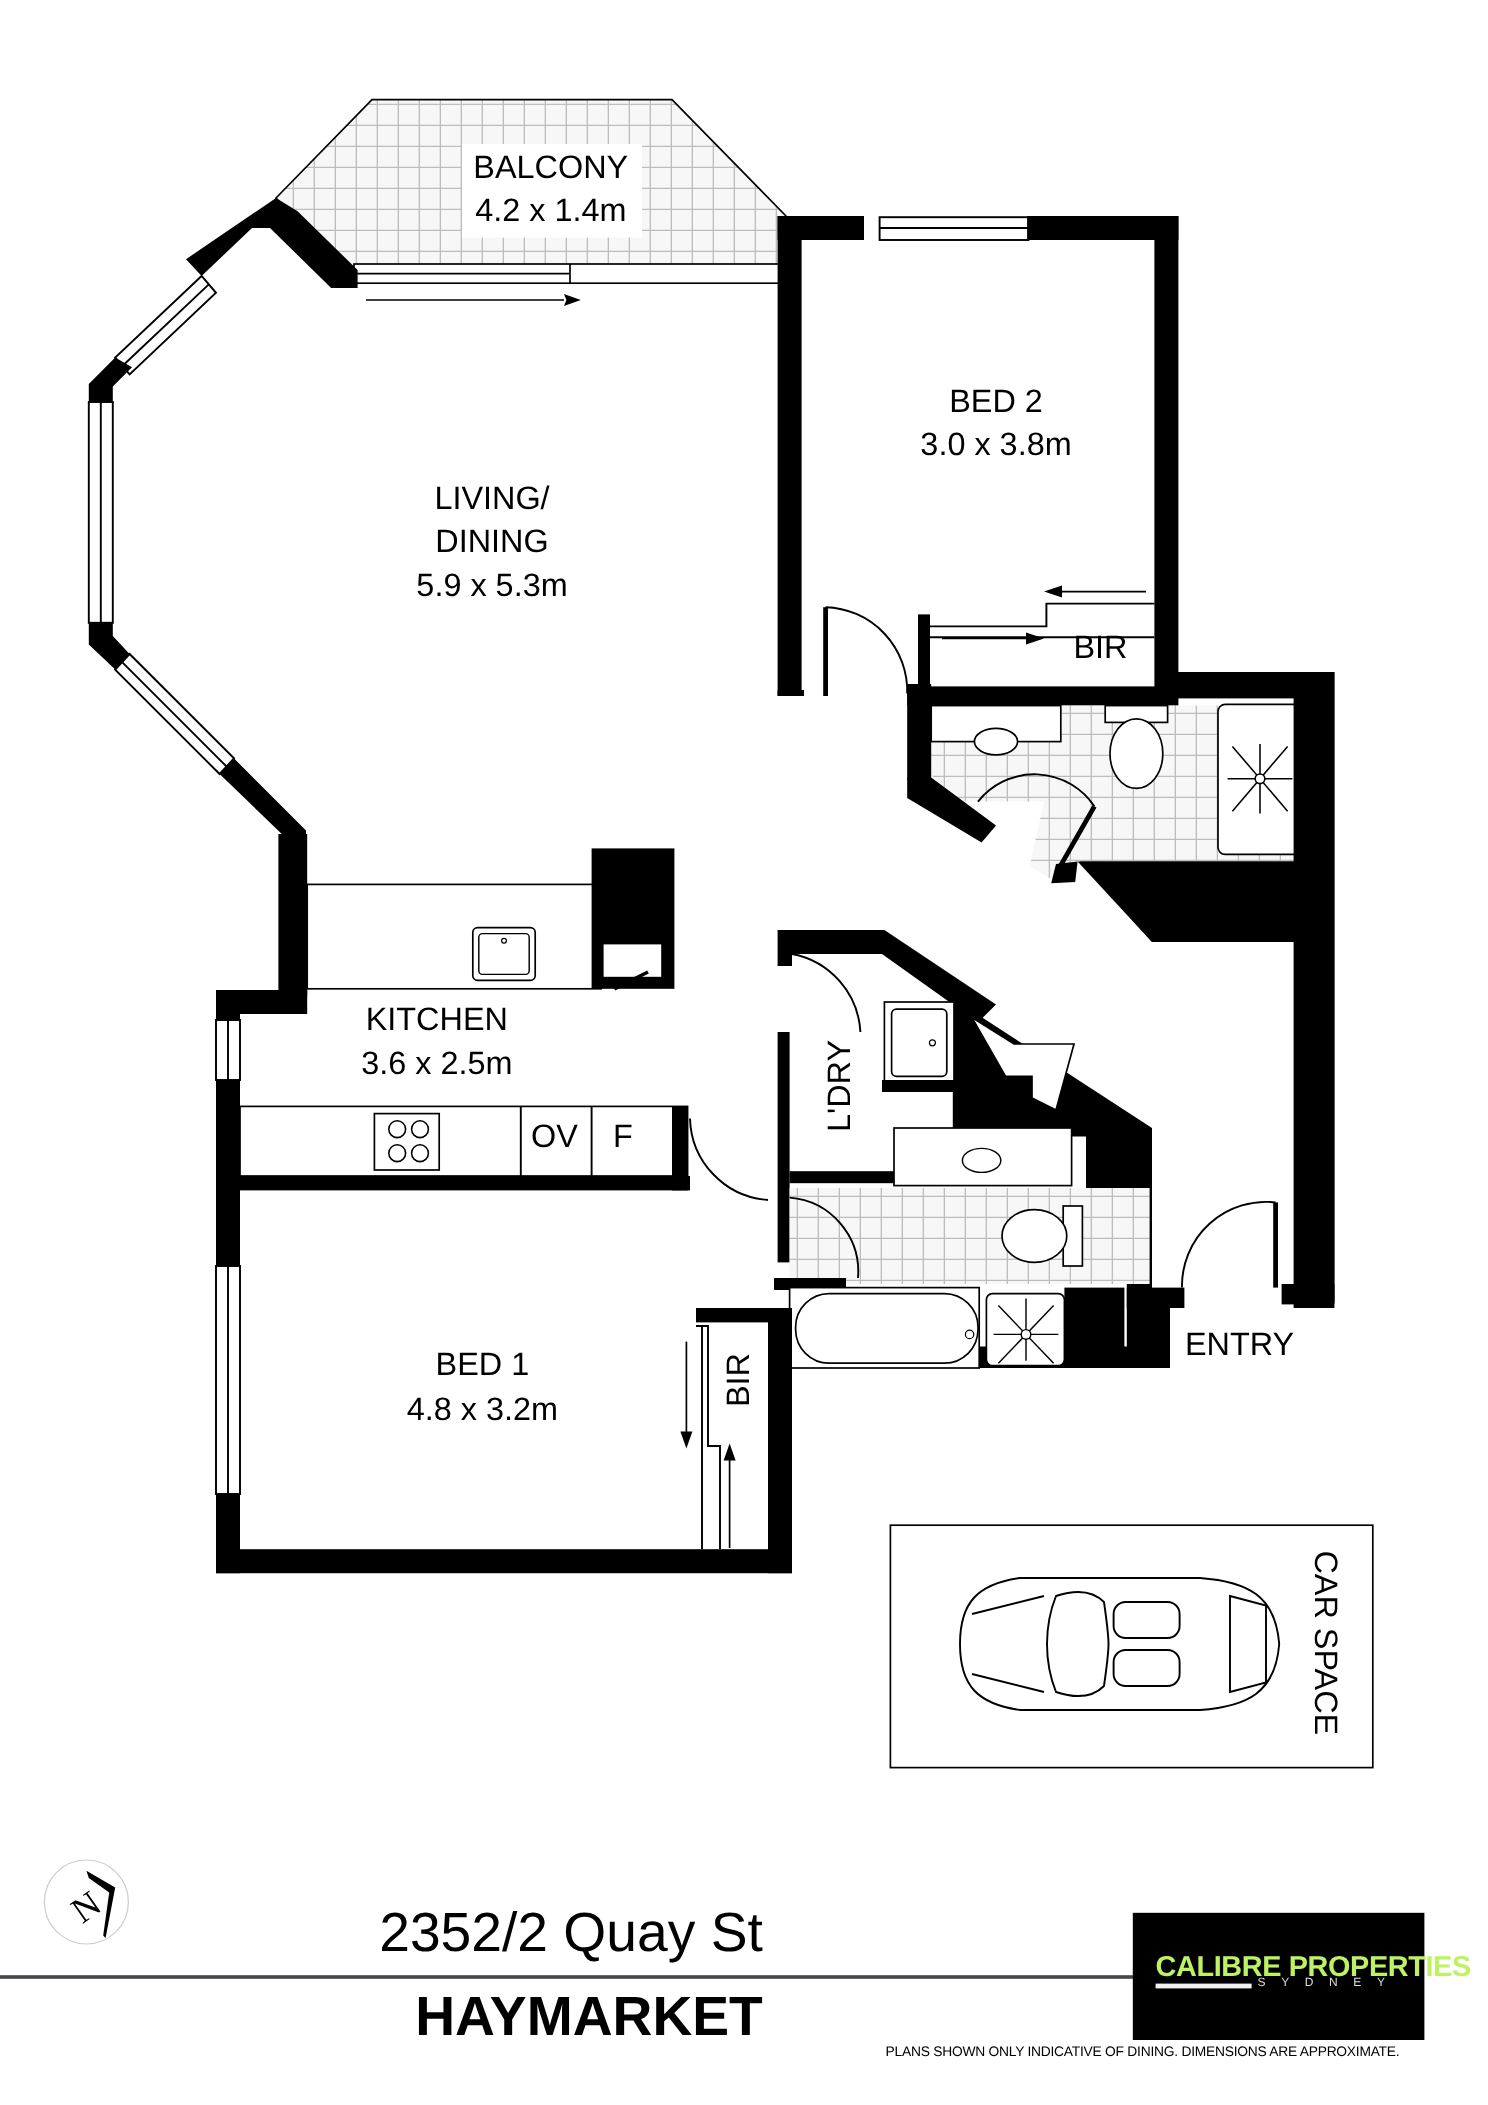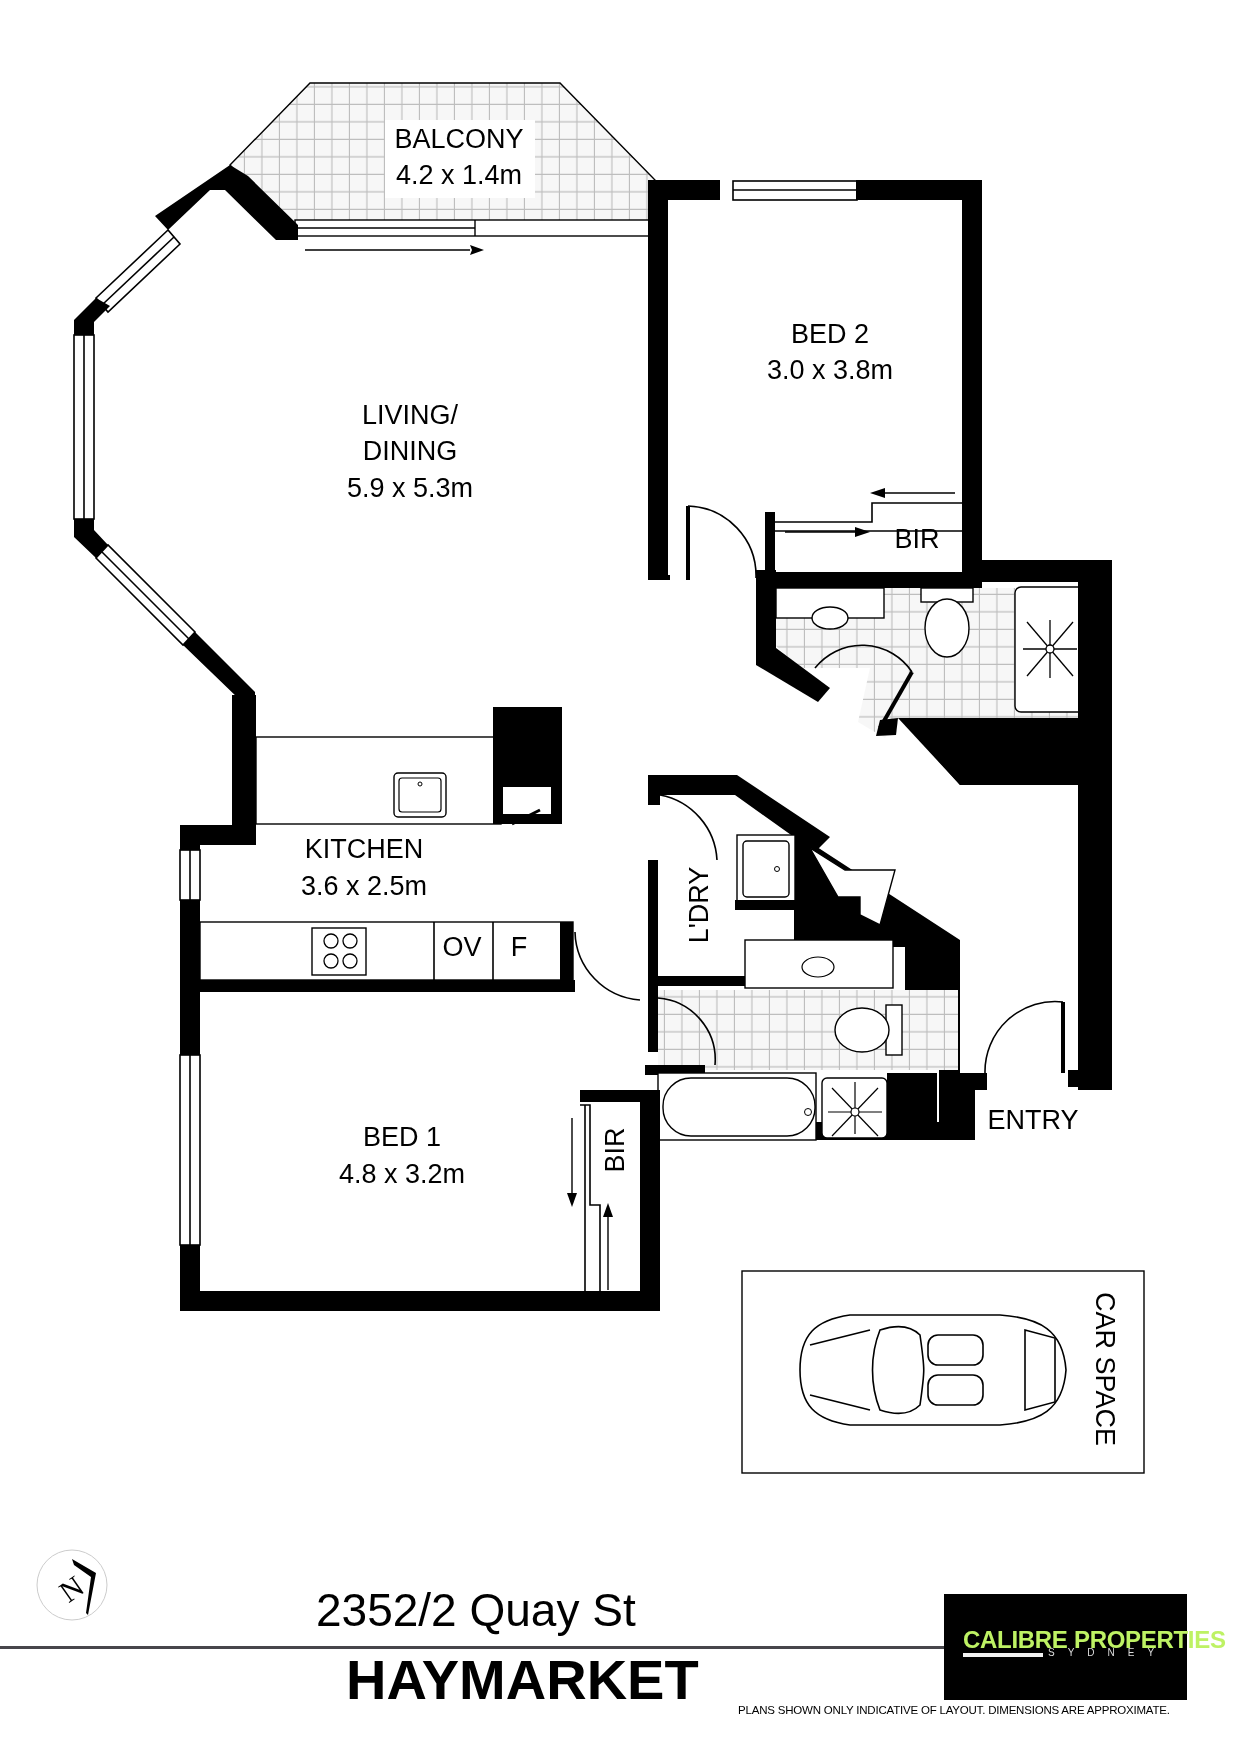--- a/index.html
+++ b/index.html
@@ -4,21 +4,21 @@
 <style>
   html, body { margin:0; padding:0; background:#ffffff; }
   body { width:1240px; height:1754px; position:relative; overflow:hidden;
          font-family:"Liberation Sans", sans-serif; color:#000; }
   #plan { position:absolute; left:0; top:0; width:1240px; height:1754px; }
   .wall { fill:#000; }
   .thin { fill:none; stroke:#000; stroke-width:1.6; }
   .thinw { fill:#fff; stroke:#000; stroke-width:1.6; }
   .lbl { font-family:"Liberation Sans", sans-serif; font-size:27px; fill:#000; text-anchor:middle; }
   .title-addr { position:absolute; left:316px; top:1585px; font-size:46px; line-height:50px; }
-  .title-sub { position:absolute; left:346px; top:1655px; font-size:56px; font-weight:bold; line-height:50px; }
+  .title-sub { position:absolute; left:346px; top:1655px; font-size:46px; font-weight:bold; line-height:50px; }
   .rule { position:absolute; left:0; top:1646px; width:945px; height:3px; background:#47464b; }
   .logo { position:absolute; left:944px; top:1594px; width:243px; height:106px; background:#000; }
   .logo-name { position:absolute; left:19px; top:32px; color:#bef264; font-weight:bold; font-size:24px; letter-spacing:-0.3px; white-space:nowrap; }
   .logo-bar { position:absolute; left:19px; top:59px; width:80px; height:4px; background:#f2f2f2; }
   .logo-city { position:absolute; left:104px; top:53px; color:#ddd; font-size:10px; letter-spacing:13px; white-space:nowrap; }
   .disclaimer { position:absolute; left:738px; top:1704px; font-size:11.5px; white-space:nowrap; letter-spacing:-0.2px; }
   .compass { position:absolute; left:34px; top:1547px; width:76px; height:76px; }
 </style>
 </head>
 <body>
@@ -245,13 +245,13 @@
 <div class="title-addr">2352/2 Quay St</div>
 <div class="rule"></div>
 <div class="title-sub">HAYMARKET</div>
 
 <div class="logo">
   <div class="logo-name">CALIBRE PROPERTIES</div>
   <div class="logo-bar"></div>
   <div class="logo-city">SYDNEY</div>
 </div>
 
-<div class="disclaimer">PLANS SHOWN ONLY INDICATIVE OF LAYOUT. DIMENSIONS ARE APPROXIMATE.</div>
+<div class="disclaimer">PLANS SHOWN ONLY INDICATIVE OF DINING. DIMENSIONS ARE APPROXIMATE.</div>
 
 </body></html>

